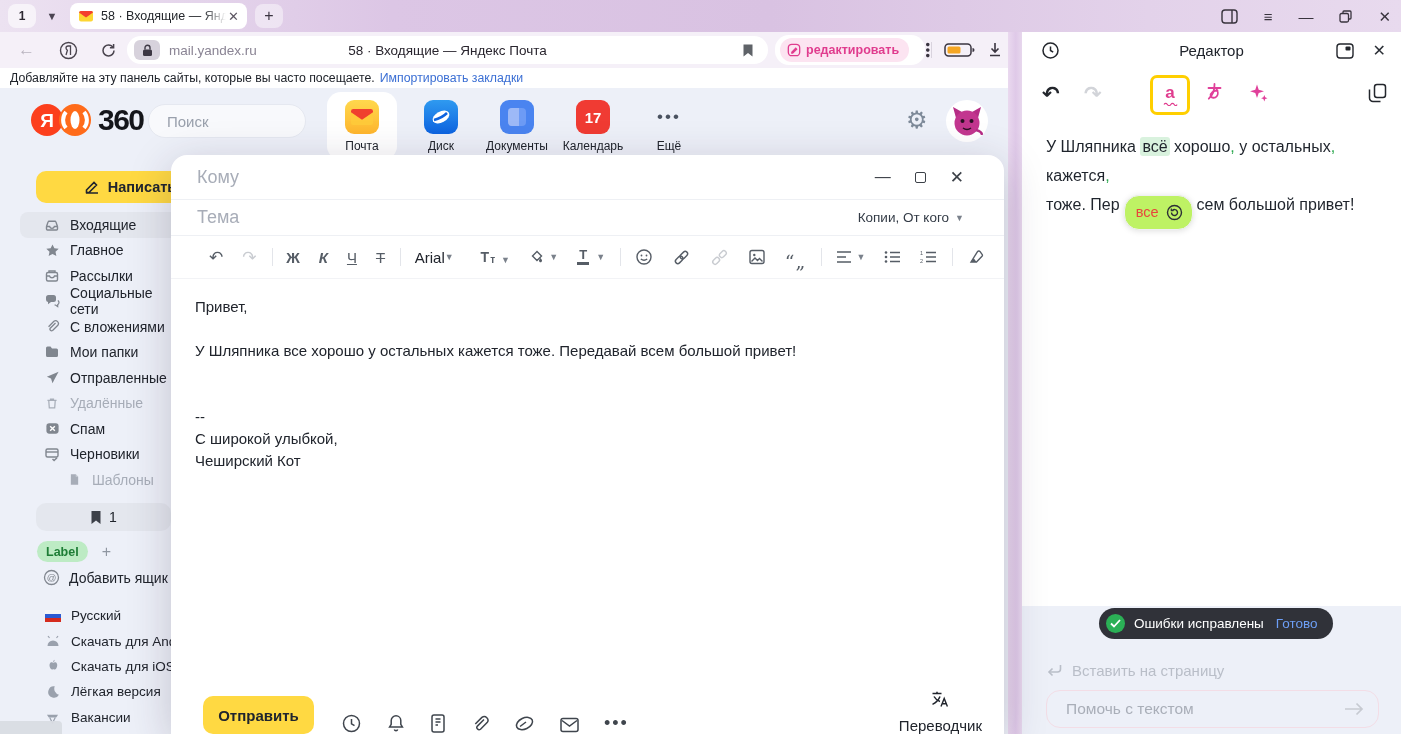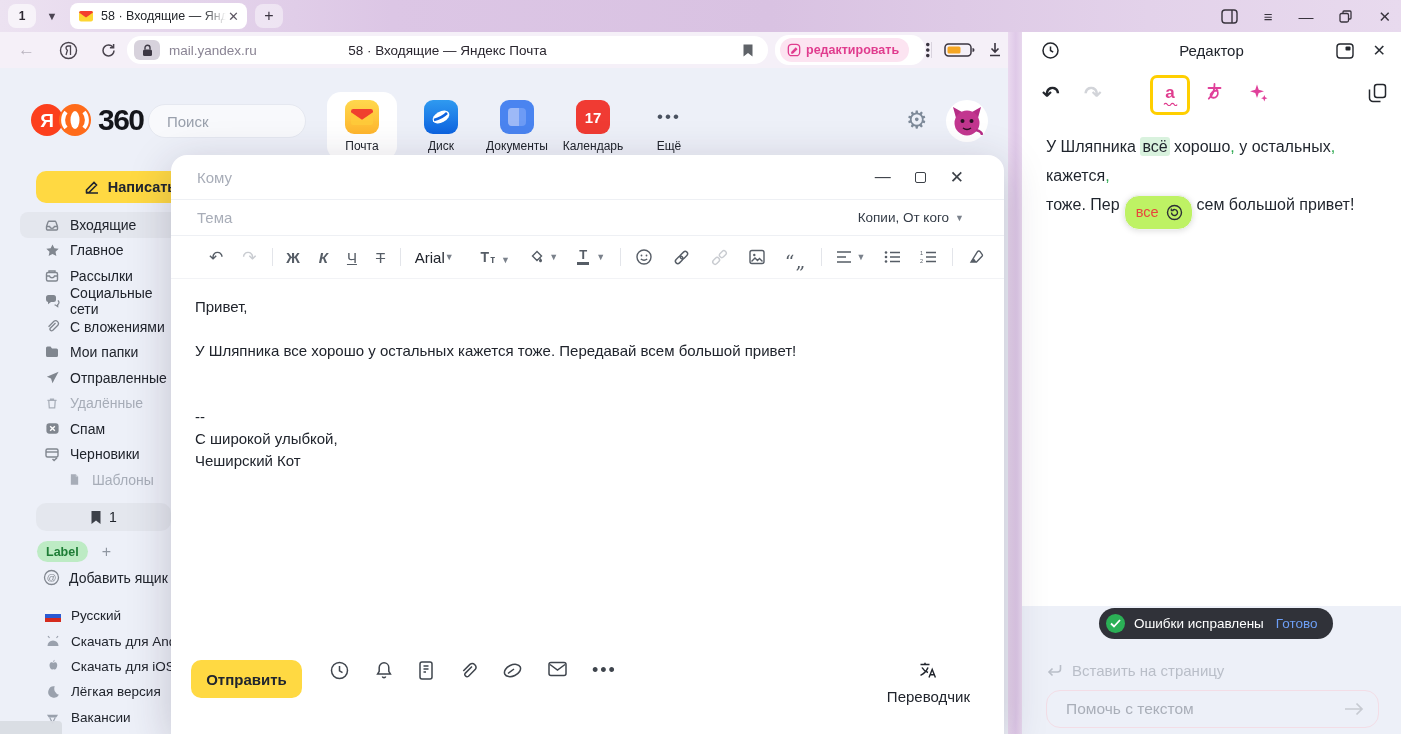--- a/index.html
+++ b/index.html
@@ -80,21 +80,21 @@
   .labeladd{color:#8f96a1;font-size:16px;}
   .addbox{position:absolute;left:43px;top:414px;display:flex;align-items:center;gap:9px;font-size:14px;color:#20242c;}
   .sfoot{position:absolute;left:44px;top:448px;}
   .sfrow{height:25.4px;display:flex;align-items:center;gap:10px;font-size:13.5px;color:#20242c;white-space:nowrap;}
   .sfrow .ic{width:17px;display:flex;justify-content:center;}
   .partial{position:absolute;left:0px;top:566px;width:62px;height:13px;background:#d9dce3;border-radius:0 4px 0 0;opacity:.95;}
   
   .cwin{position:absolute;left:171px;top:155px;width:833px;height:579px;background:#fff;border-radius:16px 16px 0 0;
     box-shadow:0 10px 44px rgba(44,32,64,.22);z-index:5;box-sizing:border-box;}
   .crow{display:flex;align-items:center;padding:0 40px 0 24px;border-bottom:1px solid #eef0f4;}
-  .crow input{flex:1;border:0;outline:0;font-size:15px;font-family:inherit;color:#20242c;background:transparent;}
+  .crow input{flex:1;border:0;outline:0;font-size:18px;font-family:inherit;color:#20242c;background:transparent;}
   .crow input::placeholder{color:#a8adb8;}
   .row-to{height:44px;}
   .row-subj{height:35px;}
   .wctl{display:flex;align-items:center;gap:24px;color:#3c4148;}
   .wctl .mini{font-size:16px;}
   .wctl .maxi{width:9px;height:9px;border:1.5px solid #3c4148;border-radius:2px;}
   .wctl .xx{font-size:17px;}
   .copies{display:flex;align-items:center;gap:6px;font-size:13.5px;color:#333b46;}
   .ctoolbar{height:42px;display:flex;align-items:center;padding-left:38px;border-bottom:1px solid #f2f3f6;color:#565d66;}
   .ti{margin-right:19px;display:flex;align-items:center;}
@@ -103,21 +103,21 @@
   .bld{font-size:15px;font-weight:700;}
   .ita{font-size:15px;font-style:italic;font-weight:600;}
   .und{font-size:15px;text-decoration:underline;}
   .stk{font-size:15px;text-decoration:line-through;}
   .fontsel{width:104px;display:flex;align-items:center;font-size:15px;color:#20242c;}
   .caret{font-size:9px;color:#7a818b;}
   .tt{font-size:14px;font-weight:600;display:flex;align-items:flex-end;gap:1px;}
   .tt small{font-size:10px;}
   .quoteg{font-family:"DejaVu Serif",serif;font-size:19px;color:#565d66;letter-spacing:1px;line-height:10px;padding-top:8px;}
   .cbody{padding:17px 28px 0 24px;font-size:15px;line-height:22px;color:#20242c;}
-  .cbot{position:absolute;left:0;bottom:0;width:100%;height:74px;display:flex;align-items:flex-start;padding-left:20px;box-sizing:border-box;}
+  .cbot{position:absolute;left:12px;bottom:0;width:100%;height:74px;display:flex;align-items:flex-end;padding-left:20px;box-sizing:border-box;}
   .send{width:111px;height:38px;border-radius:10px;background:var(--accent-yellow,#ffd942);display:flex;align-items:center;justify-content:center;
     font-size:15px;font-weight:700;color:#20252e;margin-right:27px;}
   .bic{margin-right:24px;color:#3f454d;display:flex;}
   .transl{position:absolute;right:34px;display:flex;align-items:center;gap:8px;font-size:15px;color:#20242c;flex-direction:column;}
   
   .pdivider{position:absolute;left:1008px;top:32px;width:14px;height:702px;background:linear-gradient(90deg,#ead9ef,#dfc9e8 55%,#e7d7ed);}
   .spanel{position:absolute;left:1022px;top:32px;width:379px;height:574px;background:#fff;}
   .sp-head{position:relative;height:37px;display:flex;align-items:center;}
   .sp-title{position:absolute;left:0;width:100%;text-align:center;font-size:15px;color:#20242c;}
   .sp-clock{margin-left:19px;}
@@ -237,20 +237,24 @@
           <path d="M28.5 6v4a2 2 0 0 0 0-4z" fill="#3a3540"></path>
         </svg>
     </span>
     <span class="dl">
       <svg width="18" height="19" viewBox="0 0 18 19" fill="none" stroke="#3a3540" stroke-width="1.6">
           <path d="M9 3v9M5.5 8.5L9 12l3.5-3.5M4 15.5h10"></path>
         </svg>
     </span>
   </div>
 
+  <div class="bmbar">
+    <span class="hint">Добавляйте на эту панель сайты, которые вы часто посещаете.</span>
+    <span class="lnk">Импортировать закладки</span>
+  </div>
 
   <div class="mheader">
     <div class="logo">
       <svg width="64" height="34" viewBox="0 0 64 34">
         <circle cx="17" cy="17" r="16" fill="#fc3f1d"></circle>
         <text x="17" y="24" text-anchor="middle" font-size="19" font-weight="700" fill="#fff" font-family="Liberation Sans,sans-serif">Я</text>
         <circle cx="45" cy="17" r="16" fill="#ff6b1a"></circle>
         <ellipse cx="45" cy="17" rx="4.5" ry="9" fill="#fff"></ellipse>
         <path d="M36 9a12.5 12.5 0 0 0 0 16" stroke="#fff" stroke-width="4" fill="none"></path>
         <path d="M54 9a12.5 12.5 0 0 1 0 16" stroke="#fff" stroke-width="4" fill="none"></path>

